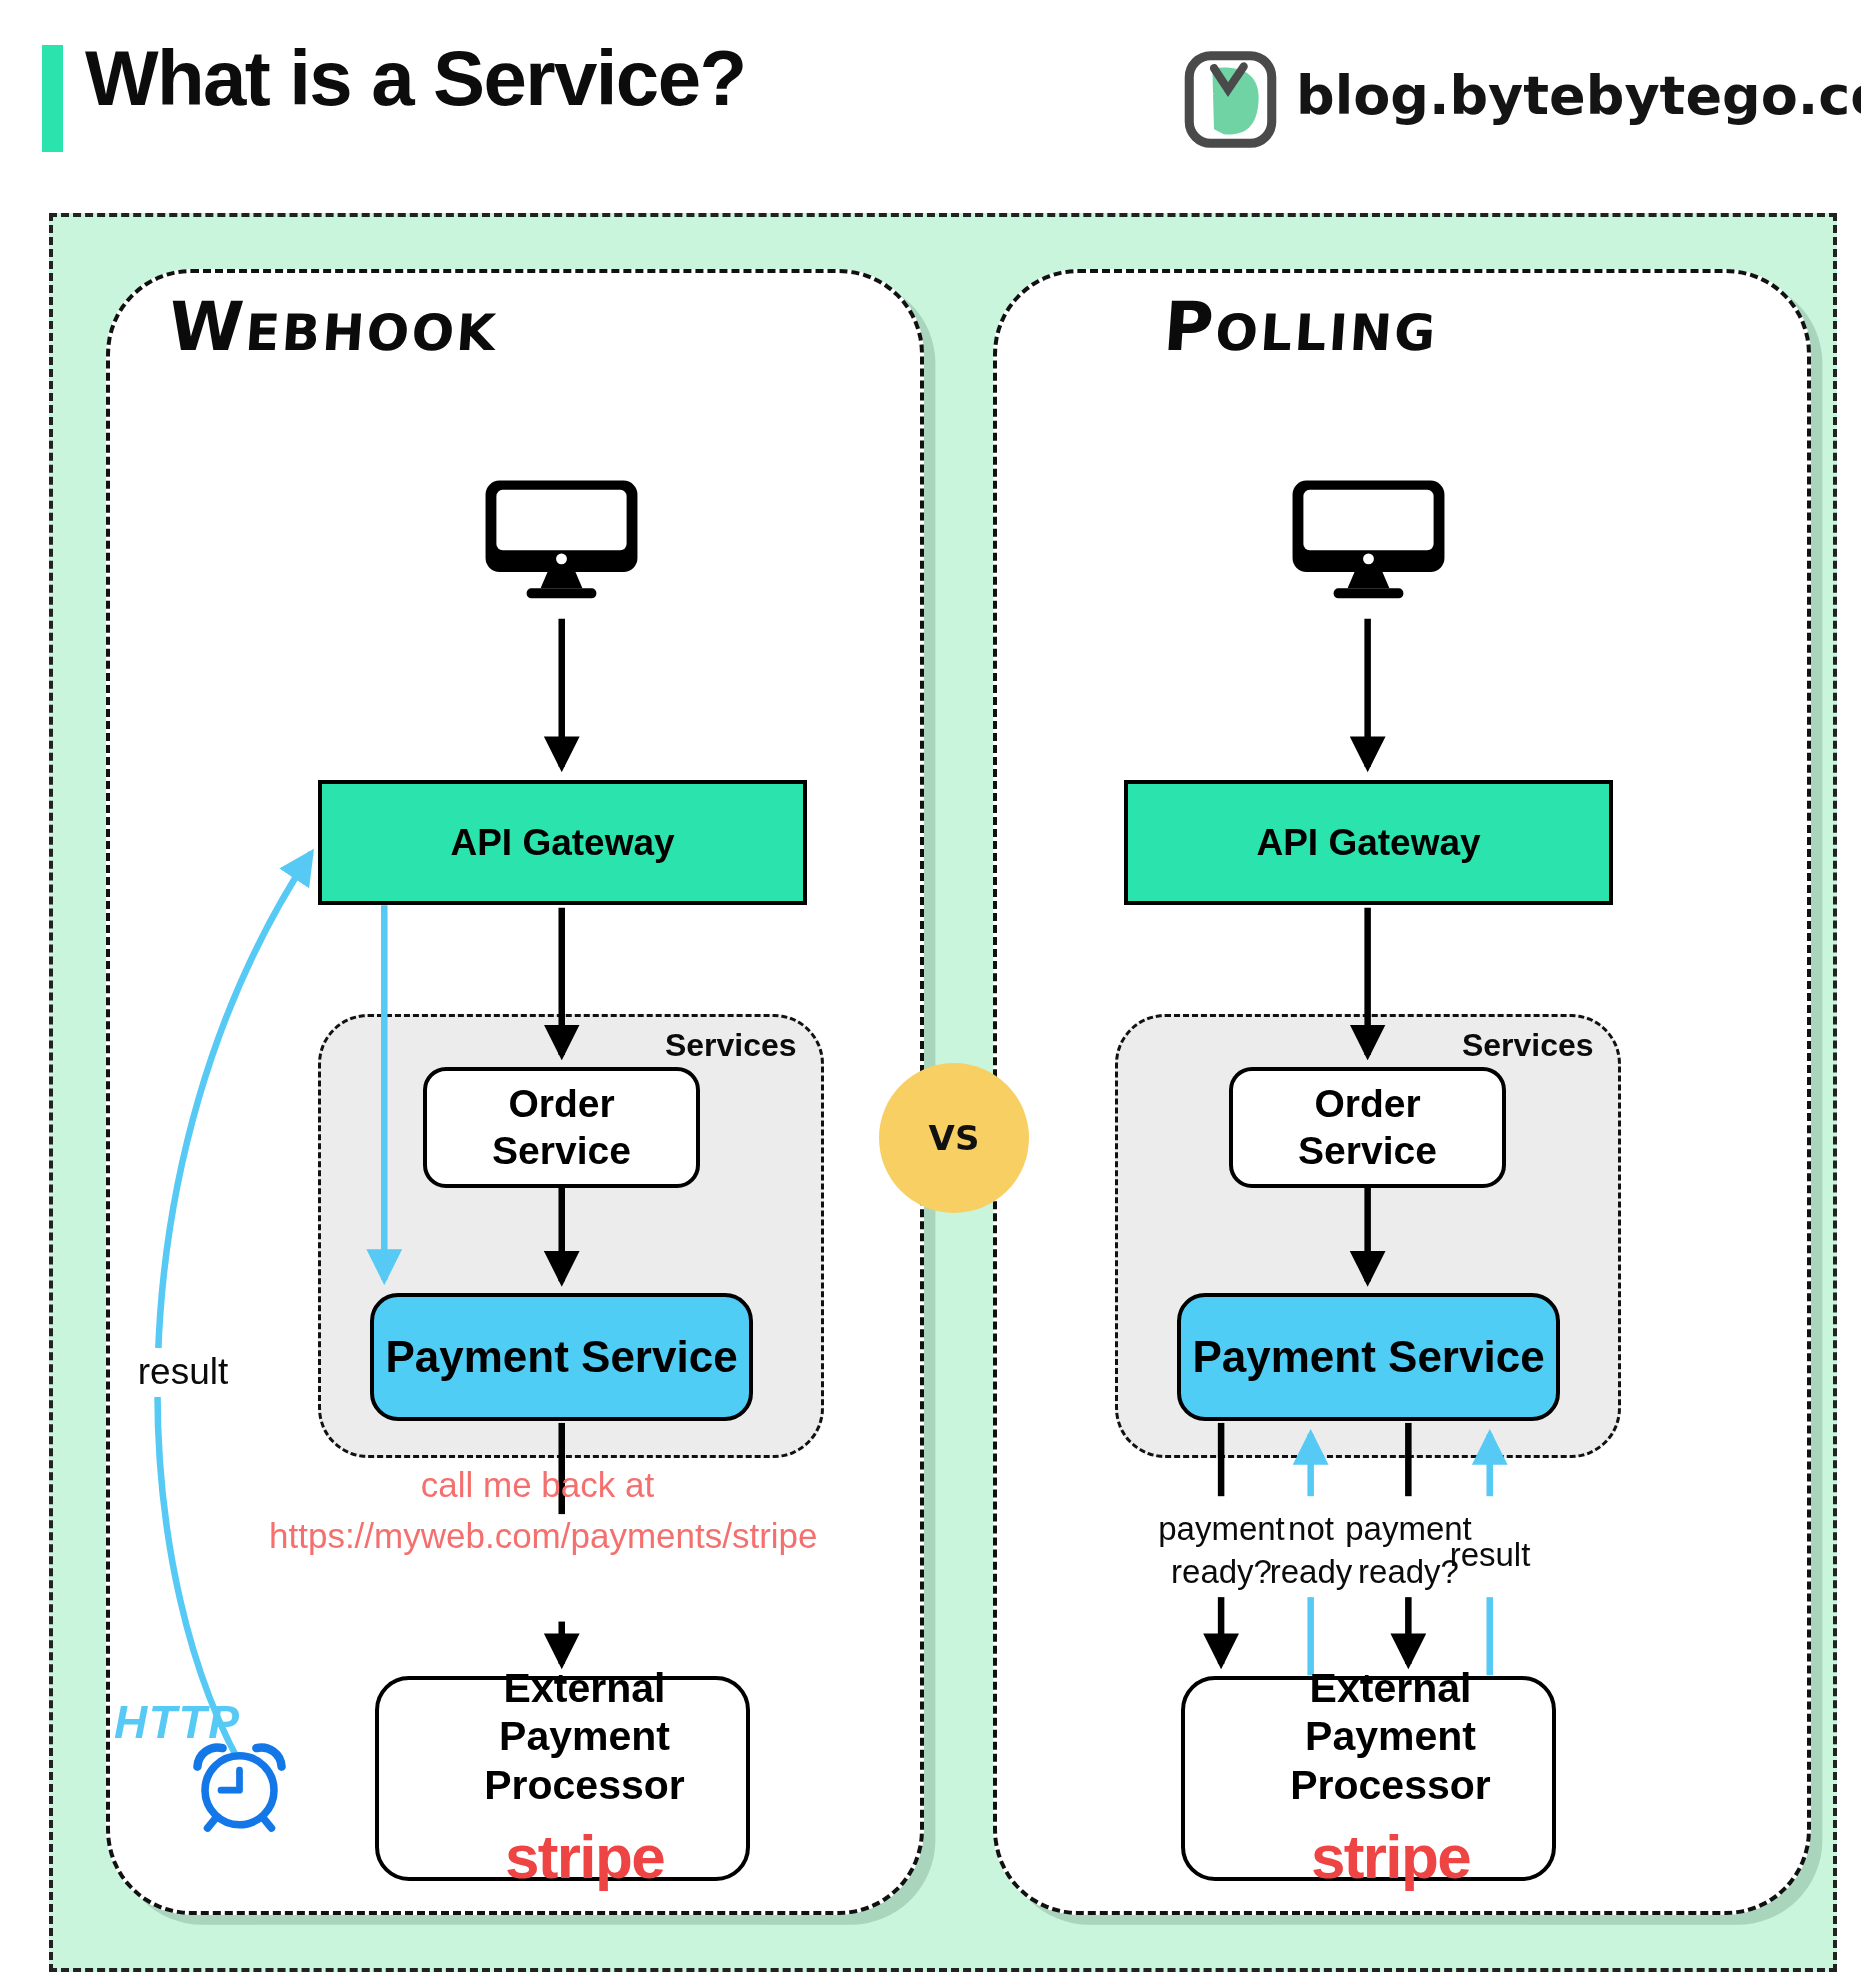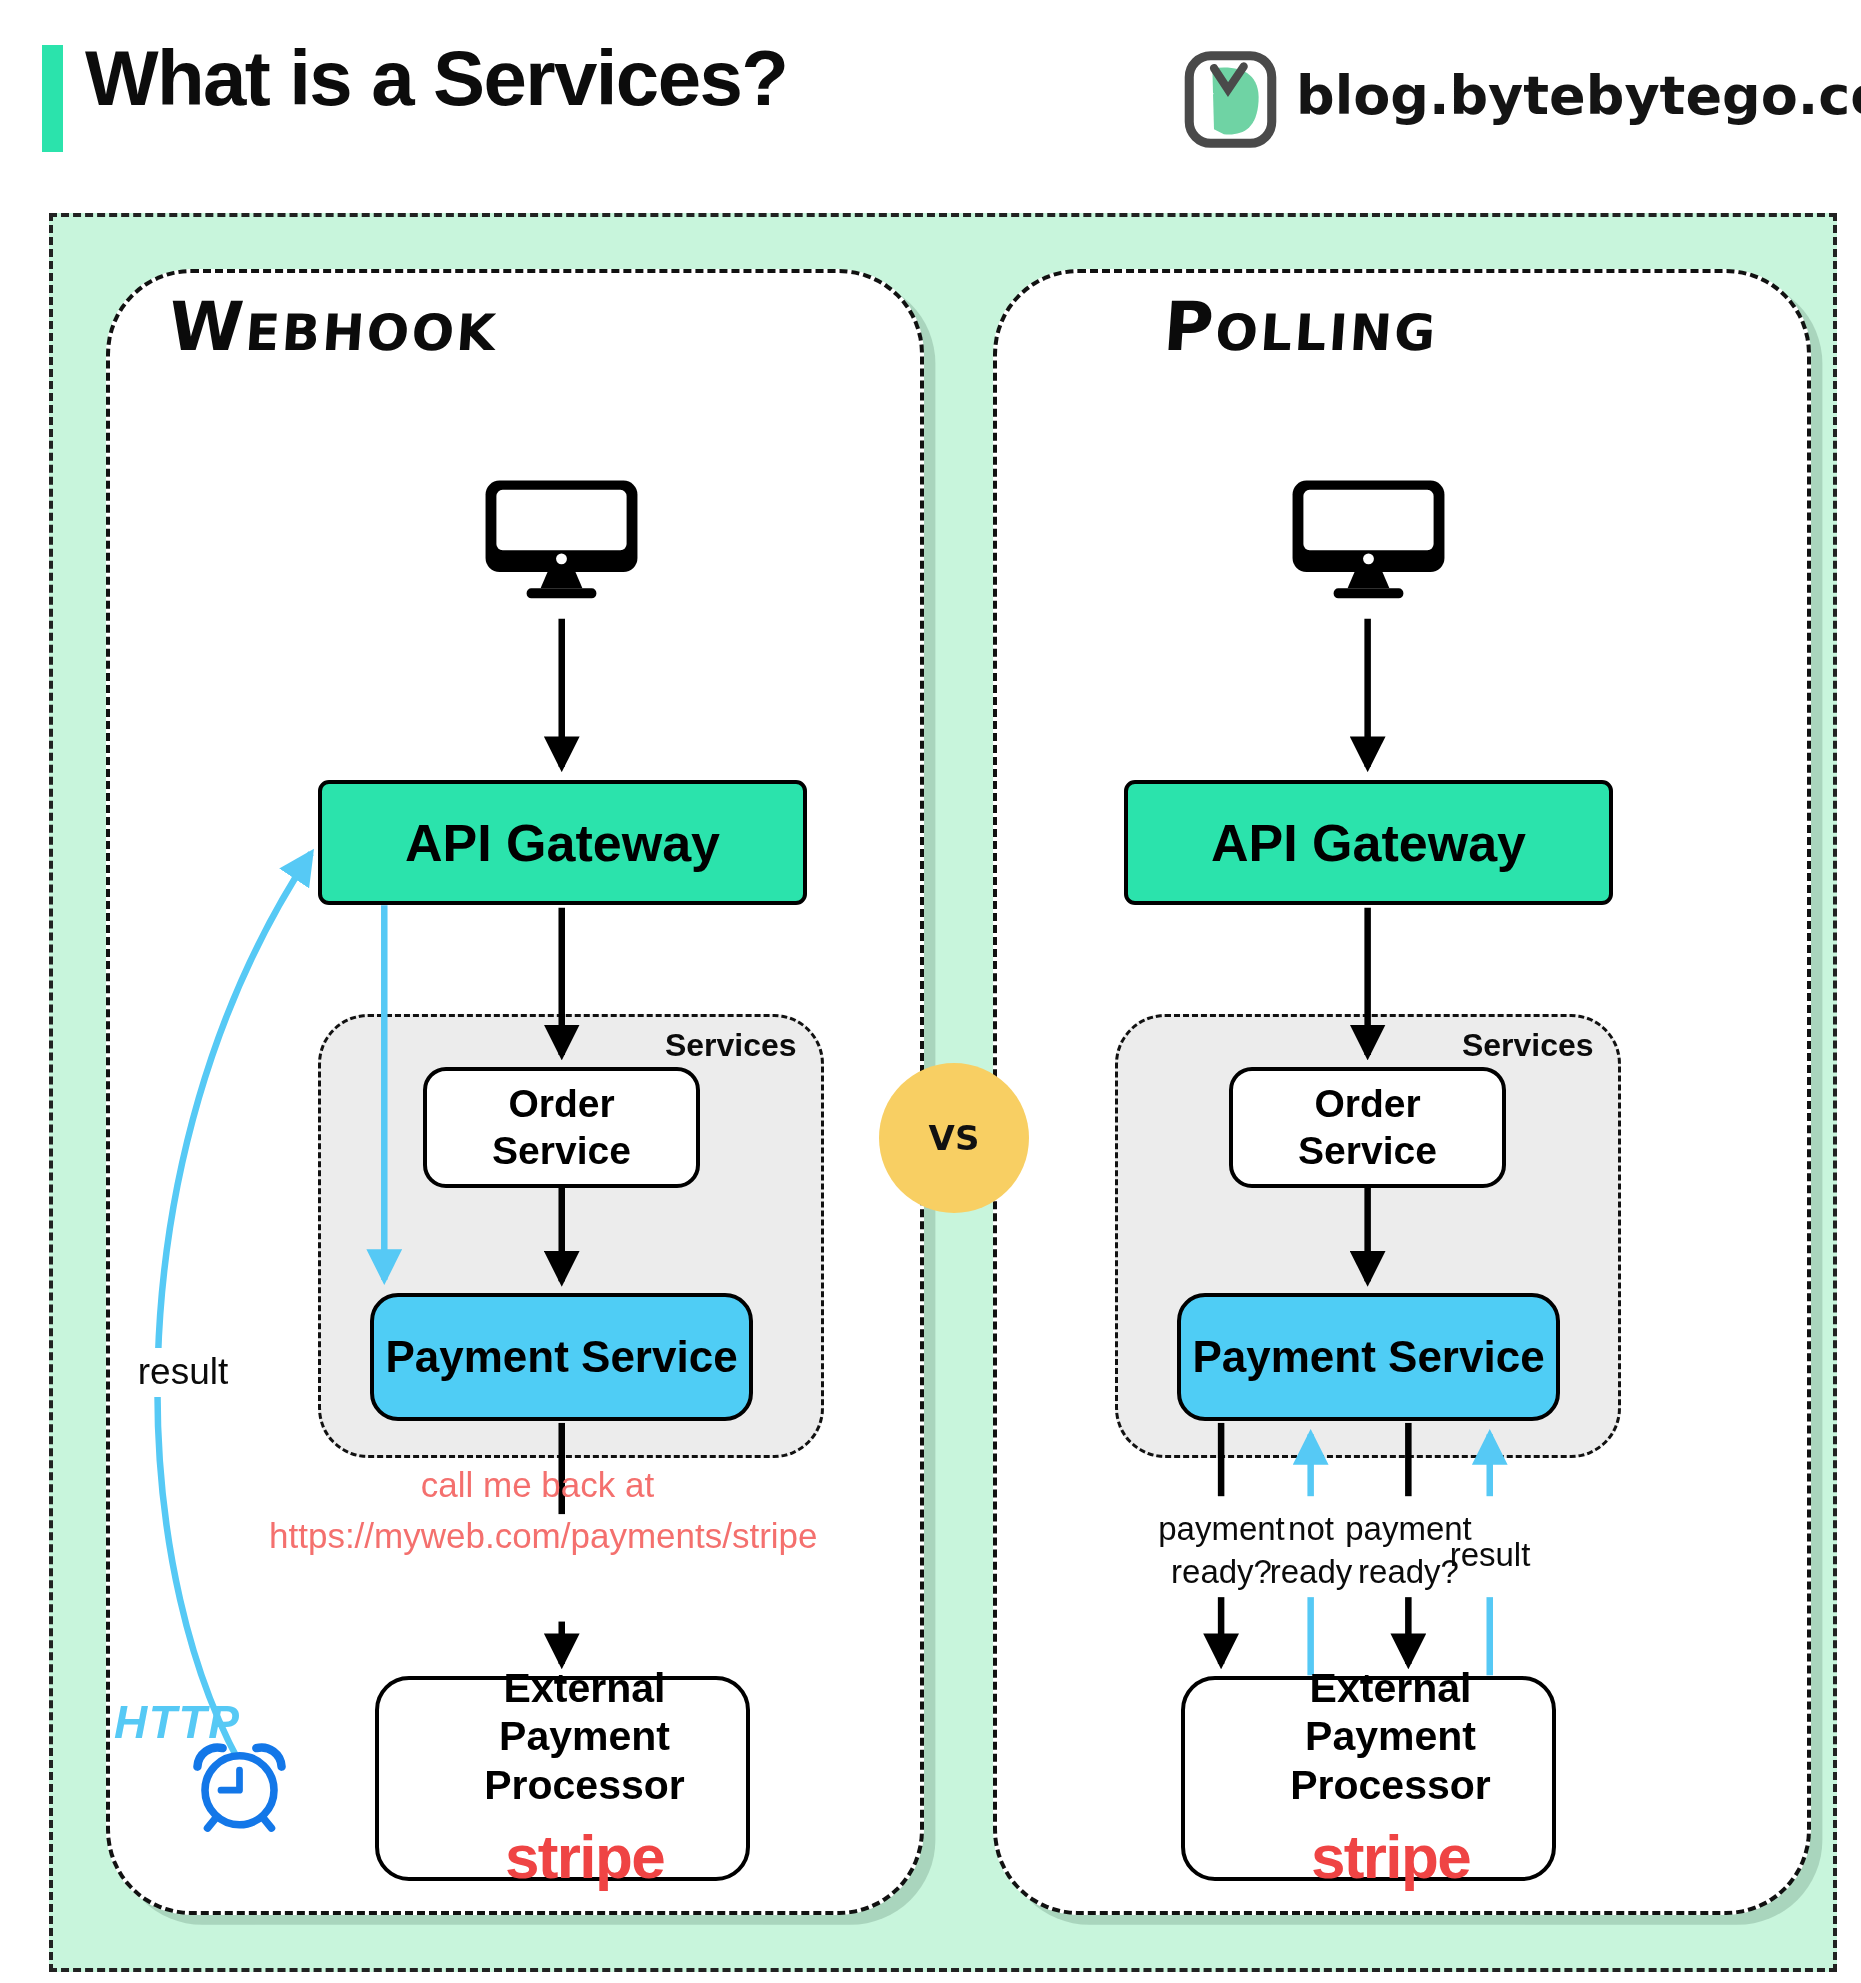--- a/index.html
+++ b/index.html
@@ -37,21 +37,21 @@
   .services{position:absolute;top:1014px;width:506px;height:444px;background:#ececec;
             border:3.3px dashed #111;border-radius:50px;box-sizing:border-box;z-index:2;}
   .services.left{left:318px;}
   .services.right{left:1115px;}
   .services-label{position:absolute;right:24.4px;top:9.8px;font-size:32px;font-weight:bold;color:#0b0b0b;}
 
   
   .box{position:absolute;box-sizing:border-box;border:4.1px solid #000;display:flex;
        flex-direction:column;align-items:center;justify-content:center;text-align:center;
        font-weight:bold;color:#000;z-index:10;background:#fff;}
-  .gateway{width:489px;height:125px;background:#2be3ac;font-size:52px;border-radius:11px;}
+  .gateway{width:489px;height:125px;background:#2be3ac;font-size:37px;border-radius:0;}
   .gateway.left{left:318px;top:780px;}
   .gateway.right{left:1124px;top:780px;}
   .order{width:277px;height:121px;background:#ffffff;font-size:39px;line-height:1.2;
          border-radius:23px;padding:0 14px;}
   .order.left{left:423px;top:1067px;}
   .order.right{left:1229px;top:1067px;}
   .payment{width:383px;height:128px;background:#4fcdf5;font-size:44px;border-radius:28px;}
   .payment.left{left:370px;top:1293px;}
   .payment.right{left:1177px;top:1293px;}
   .external{width:375px;height:205px;background:#ffffff;border-radius:34px;line-height:1.18;padding-left:44px;}
@@ -85,21 +85,21 @@
 
   
   .wires{position:absolute;left:0;top:0;width:1861px;height:1983px;z-index:5;pointer-events:none;}
 </style>
 </head>
 <body>
 
 <div class="page">
 
   <div class="accent-bar"></div>
-  <div class="main-title">What is a Services?</div>
+  <div class="main-title">What is a Service?</div>
 
   <svg class="logo" viewBox="0 0 120 120">
     <rect x="10" y="7" width="100" height="106" rx="26" fill="#ffffff" stroke="#4a4a4a" stroke-width="11"></rect>
     <path d="M38 22 C 70 18 96 26 94 62 C 92 96 74 104 52 102 L 40 96 Z" fill="#6fd3a4"></path>
     <path d="M40 22 L57 48 L76 20" fill="none" stroke="#4a4a4a" stroke-width="10" stroke-linecap="round"></path>
     <path d="M40 52 C 20 60 20 86 40 98 C 30 80 30 66 40 52 Z" fill="#ffffff"></path>
   </svg>
   <div class="site-name">blog.bytebytego.com</div>
 
   <div class="outer"></div>

